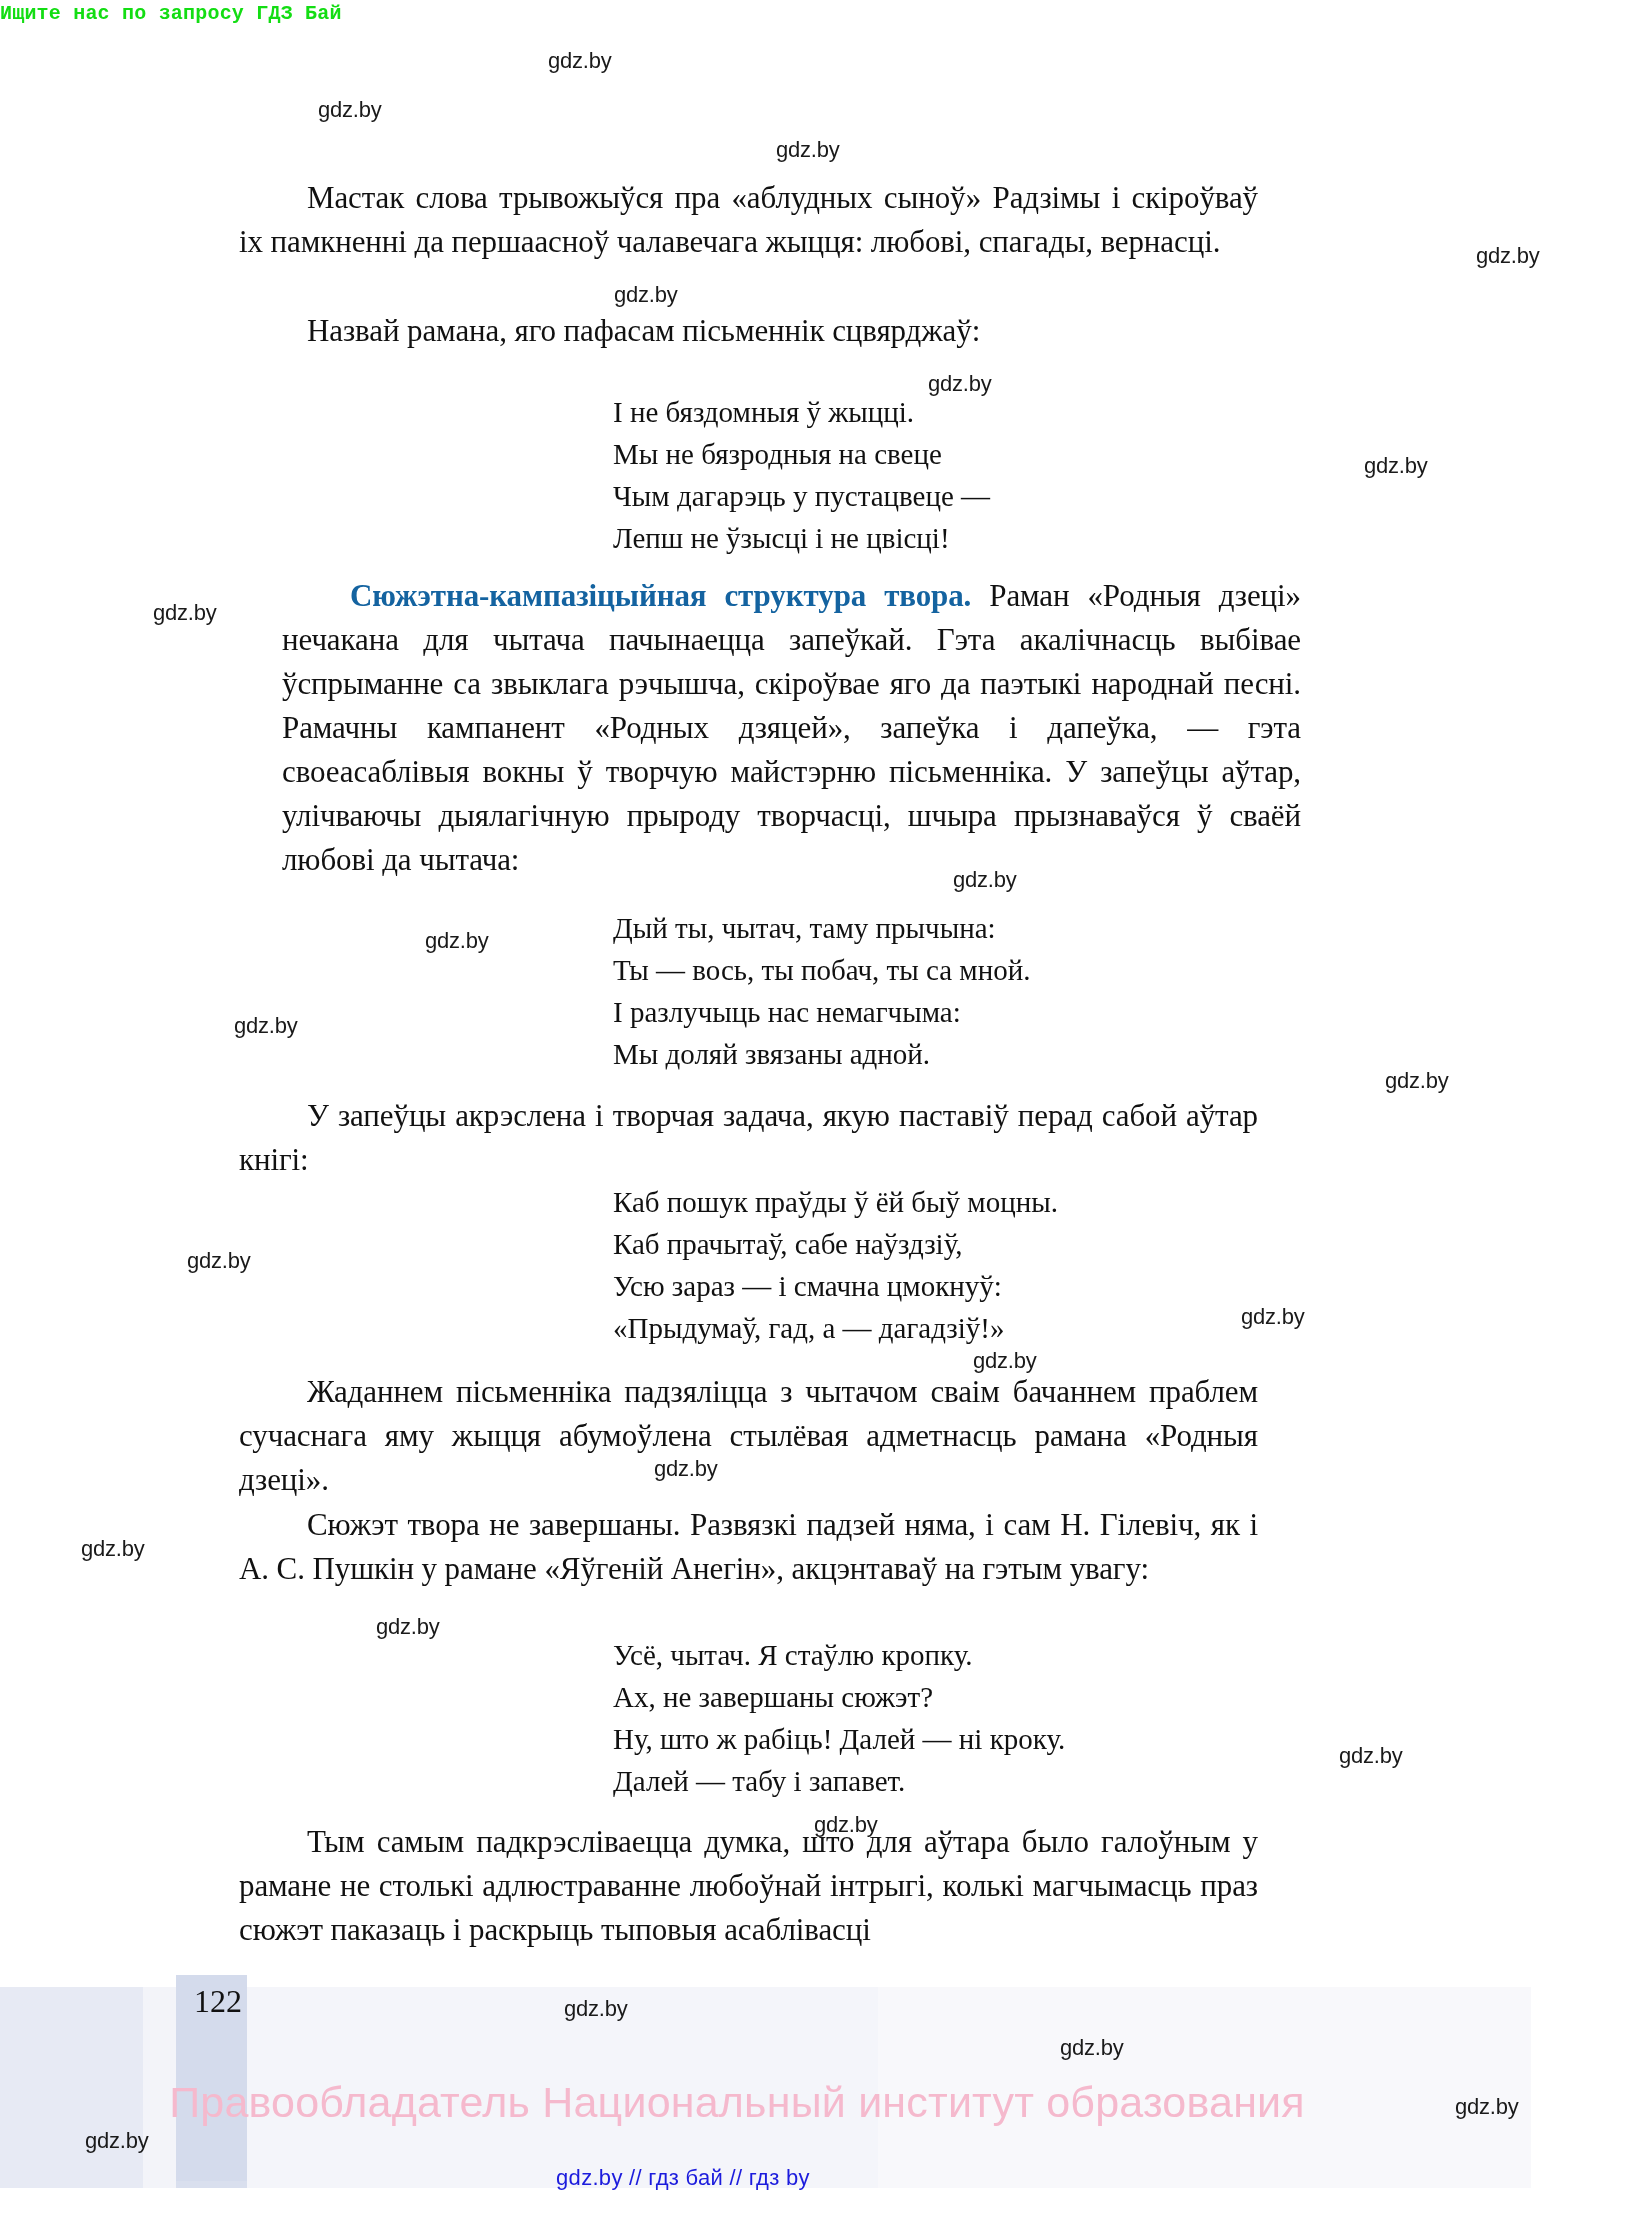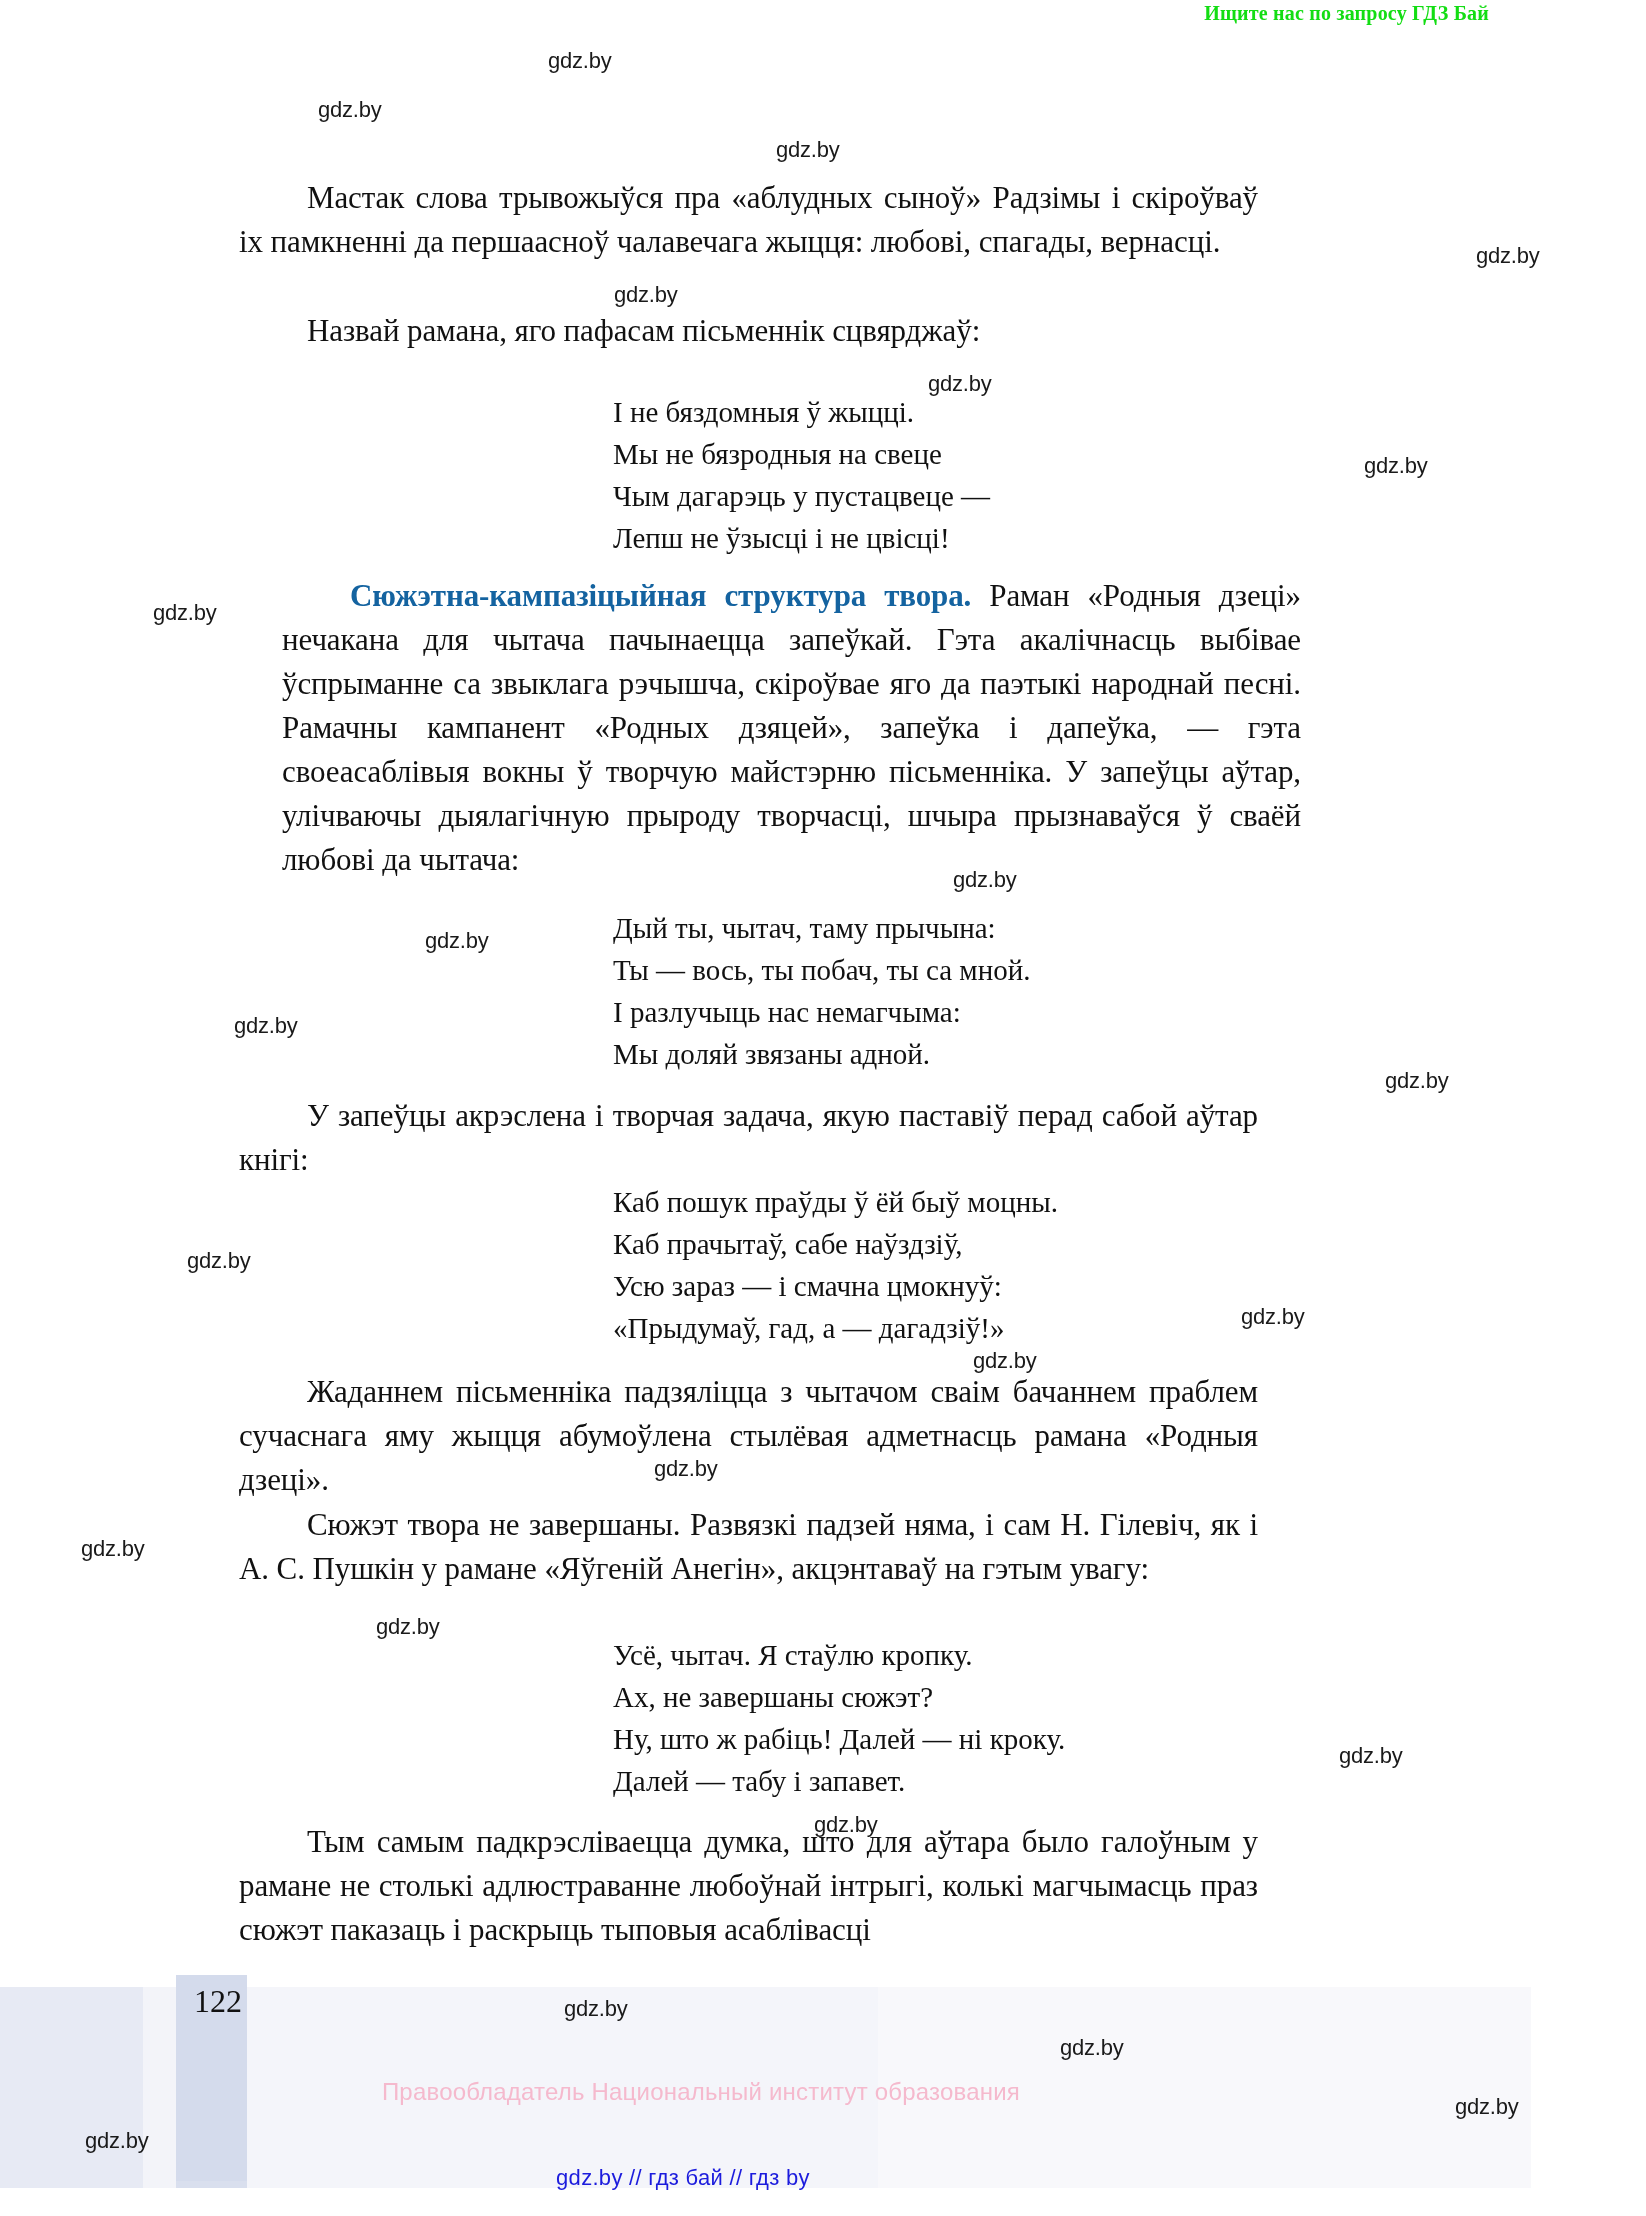--- a/index.html
+++ b/index.html
@@ -17,23 +17,23 @@
     background: #ffffff;
     overflow: hidden;
   }
 
   
   .promo-banner {
     position: absolute;
     top: 1.6px;
     left: 0;
     width: 1489px;
-    text-align: right;
+    text-align: left;
     color: #13dd13;
-    font-family: Liberation Serif, serif;
+    font-family: Liberation Mono, monospace;
     font-size: 20px;
     font-weight: 600;
     letter-spacing: 0.2px;
   }
 
   
   .wm {
     position: absolute;
     font-family: "Liberation Sans", sans-serif;
     font-size: 22px;
@@ -108,22 +108,23 @@
     font-family: "Liberation Serif", serif;
   }
   .copyright {
     position: absolute;
     left: 0;
     top: 2078px;
     width: 1402px;
     text-align: center;
     color: #f5b9cd;
     font-family: "Liberation Sans", sans-serif;
-    font-size: 24px;
+    font-size: 43px;
     letter-spacing: 0.2px;
+    padding-left: 36px;
   }
   .footer-link {
     position: absolute;
     left: 0;
     top: 2165px;
     width: 1366px;
     text-align: center;
     color: #1c1cdd;
     font-family: "Liberation Sans", sans-serif;
     font-size: 22px;

